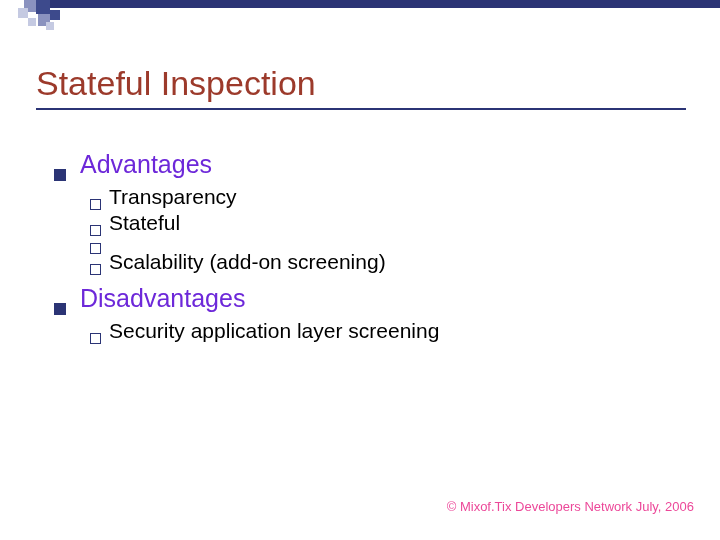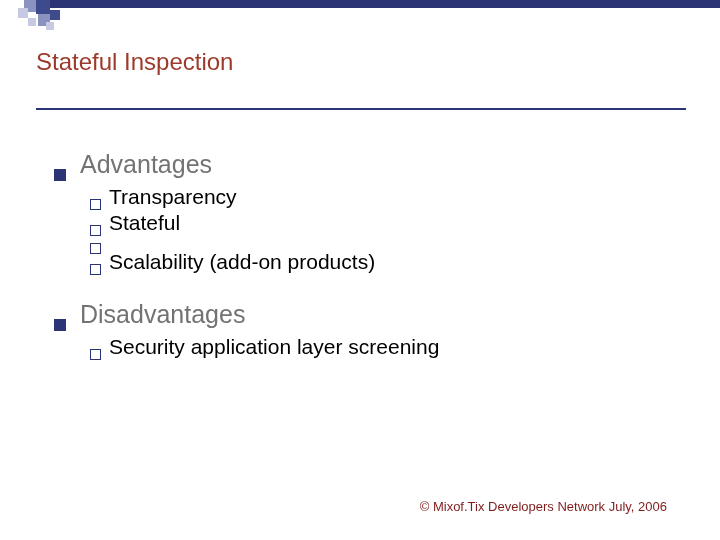--- a/index.html
+++ b/index.html
@@ -27,24 +27,24 @@
     background: #2b3475;
   }
   .sq {
     position: absolute;
     background: #3d4a8c;
   }
   .sq.light { background: #8a92bf; }
   .sq.xlight { background: #c5cae2; }
   .slide-title {
     position: absolute;
-    top: 48px;
+    top: 64px;
     left: 36px;
     font-family: Verdana, sans-serif;
-    font-size: 24px;
+    font-size: 34px;
     font-weight: 400;
     color: #9c3a2b;
   }
   .title-underline {
     position: absolute;
     top: 108px;
     left: 36px;
     width: 650px;
     height: 2px;
     background: #2b3475;
@@ -52,35 +52,35 @@
   .content {
     position: absolute;
     top: 150px;
     left: 54px;
     width: 620px;
   }
   .level1 {
     display: flex;
     align-items: baseline;
     margin-bottom: 6px;
-    margin-top: 26px;
+    margin-top: 10px;
   }
   .level1:first-child { margin-top: 0; }
   .bullet-filled {
     width: 12px;
     height: 12px;
     background: #2b3475;
     margin-right: 14px;
     position: relative;
     top: 8px;
     flex-shrink: 0;
   }
   .level1-text {
     font-size: 25px;
-    color: #737373;
+    color: #6d28d9;
   }
   .level2 {
     display: flex;
     align-items: baseline;
     margin-left: 36px;
     margin-bottom: 2px;
   }
   .bullet-hollow {
     width: 11px;
     height: 11px;
@@ -90,23 +90,23 @@
     top: 6px;
     flex-shrink: 0;
   }
   .level2-text {
     font-size: 21px;
     color: #000;
   }
   .footer {
     position: absolute;
     bottom: 26px;
-    right: 53px;
+    right: 26px;
     font-size: 13px;
-    color: #7f1d1d;
+    color: #ec4899;
     font-family: Verdana, sans-serif;
   }
 </style>
 </head>
 <body>
 
 <div class="top-decoration">
   <div class="top-bar"></div>
   <div class="sq" style="top:0;left:36px;width:14px;height:14px"></div>
   <div class="sq light" style="top:0;left:24px;width:12px;height:12px"></div>
@@ -131,21 +131,21 @@
   </div>
   <div class="level2">
     <div class="bullet-hollow"></div>
     <div class="level2-text">Stateful</div>
   </div>
   <div class="level2">
     <div class="bullet-hollow"></div>
   </div>
   <div class="level2">
     <div class="bullet-hollow"></div>
-    <div class="level2-text">Scalability (add-on products)</div>
+    <div class="level2-text">Scalability (add-on screening)</div>
   </div>
 
   <div class="level1">
     <div class="bullet-filled"></div>
     <div class="level1-text">Disadvantages</div>
   </div>
   <div class="level2">
     <div class="bullet-hollow"></div>
     <div class="level2-text">Security application layer screening</div>
   </div>

